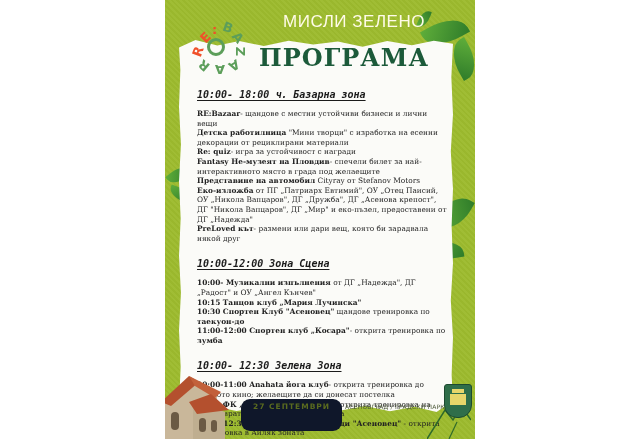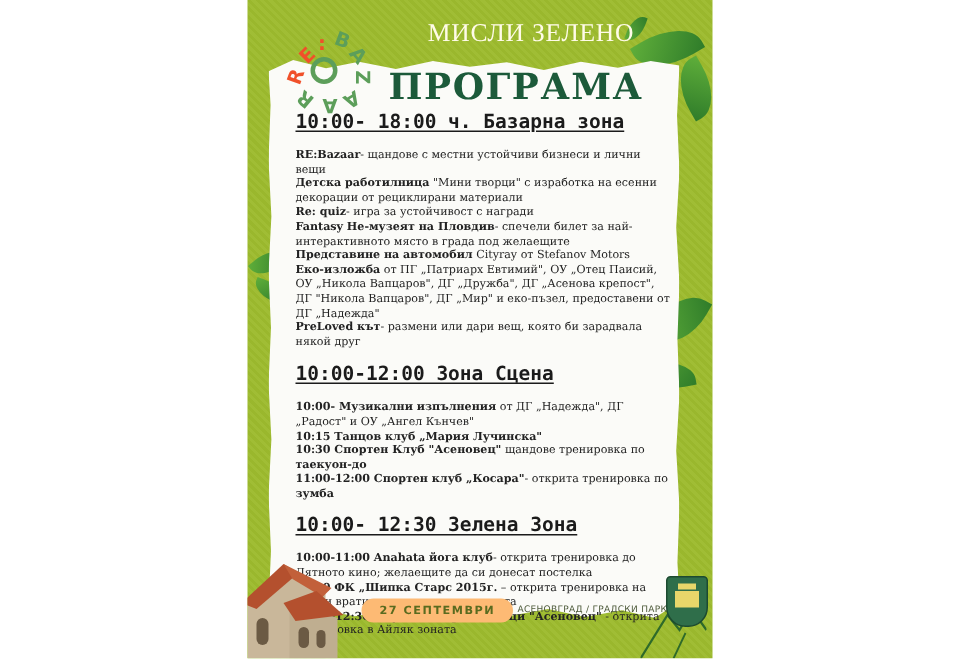--- a/index.html
+++ b/index.html
@@ -7,34 +7,34 @@
   .poster { position:absolute; left:165px; top:0; width:310px; height:439px; background:#9dbb2e; overflow:hidden; }
   .poster::before { content:""; position:absolute; inset:0; background:
       repeating-linear-gradient(45deg, rgba(255,255,255,0.03) 0 2px, rgba(0,0,0,0.02) 2px 4px); }
   .paper { position:absolute; left:14px; top:40px; width:274px; height:372px; background:#fbfbf8;
       box-shadow:0 0 3px rgba(0,0,0,0.15);
       clip-path: polygon(0% 2%, 6% 0%, 14% 1.5%, 22% 0.3%, 31% 1.6%, 40% 0.2%, 49% 1.2%, 58% 0.4%, 67% 1.8%, 76% 0.3%, 85% 1.4%, 93% 0.2%, 100% 1%,
       99.4% 10%, 100% 20%, 99.2% 30%, 100% 40%, 99.5% 50%, 100% 60%, 99.2% 70%, 100% 80%, 99.5% 90%, 100% 97%,
       94% 100%, 86% 98.6%, 77% 99.8%, 68% 98.4%, 58% 99.7%, 49% 98.5%, 40% 99.8%, 30% 98.6%, 21% 99.7%, 12% 98.4%, 4% 99.6%, 0% 98%,
       0.6% 88%, 0% 78%, 0.7% 68%, 0% 58%, 0.6% 48%, 0% 38%, 0.7% 28%, 0% 18%, 0.5% 8%); }
   .tagline { position:absolute; left:0; right:0; top:12px; text-align:center; padding-left:68px; color:#fffbe8;
-      font-family:Liberation Serif, serif; font-size:17px; letter-spacing:0.5px; }
+      font-family:Liberation Sans, sans-serif; font-size:17px; letter-spacing:0.5px; }
   .title { position:absolute; left:0; right:0; top:43px; text-align:center; padding-left:48px; color:#1c5a3a;
       font-family:"DejaVu Serif", serif; font-weight:bold; font-size:24px; letter-spacing:1px; }
   .logo { position:absolute; left:14px; top:14px; width:70px; height:64px; }
   .logo span { position:absolute; font-family:"DejaVu Sans", sans-serif; font-weight:bold; font-size:13px; }
   .content { position:absolute; left:32px; top:74px; width:252px; color:#222; }
-  .sec-head { font-family:"DejaVu Sans Mono", monospace; font-weight:bold; font-size:13px; color:#1b1b1b;
-      text-decoration:underline; text-underline-offset:2px; margin:0 0 9px 0; }
+  .sec-head { font-family:"DejaVu Sans Mono", monospace; font-weight:bold; font-size:10px; color:#1b1b1b;
+      text-decoration:underline; text-underline-offset:2px; margin:15px 0 9px 0;font-style:italic; }
   .item { font-size:7.4px; line-height:9.6px; margin:0; }
   .item b { font-weight:bold; }
   .sec { margin-bottom:10px; }
   .sec + .sec { margin-top:4px; }
-  .footer-date { position:absolute; left:76px; top:399px; height:16px; padding:0 12px; border-radius:9px;
-      background:#fdba74; color:#5a6b1f; font-family:"DejaVu Sans", sans-serif; font-weight:bold; font-size:7.5px;
+  .footer-date { position:absolute; left:76px; top:399px; height:32px; padding:0 12px; border-radius:9px;
+      background:#0f172a; color:#5a6b1f; font-family:"DejaVu Sans", sans-serif; font-weight:bold; font-size:7.5px;
       line-height:16px; letter-spacing:1px; }
   .footer-place { position:absolute; left:180px; top:403px; color:#4d5a3a; font-family:"DejaVu Sans", sans-serif;
       font-size:6px; letter-spacing:0.2px; }
   .crest { position:absolute; left:279px; top:384px; width:26px; height:32px; background:#2f6e4a;
       border-radius:3px 3px 13px 13px; border:1px solid #1c4a30; }
   .crest::before { content:""; position:absolute; left:5px; top:9px; width:16px; height:11px; background:#e8d66a; }
   .crest::after { content:""; position:absolute; left:7px; top:4px; width:12px; height:4px; background:#e8d66a; }
   .building { position:absolute; left:-6px; top:360px; width:70px; height:79px; }
   .leaf { position:absolute; border-radius:0 80% 0 80%; background:linear-gradient(135deg,#5fae3a,#2f7c2a); }
 </style>

